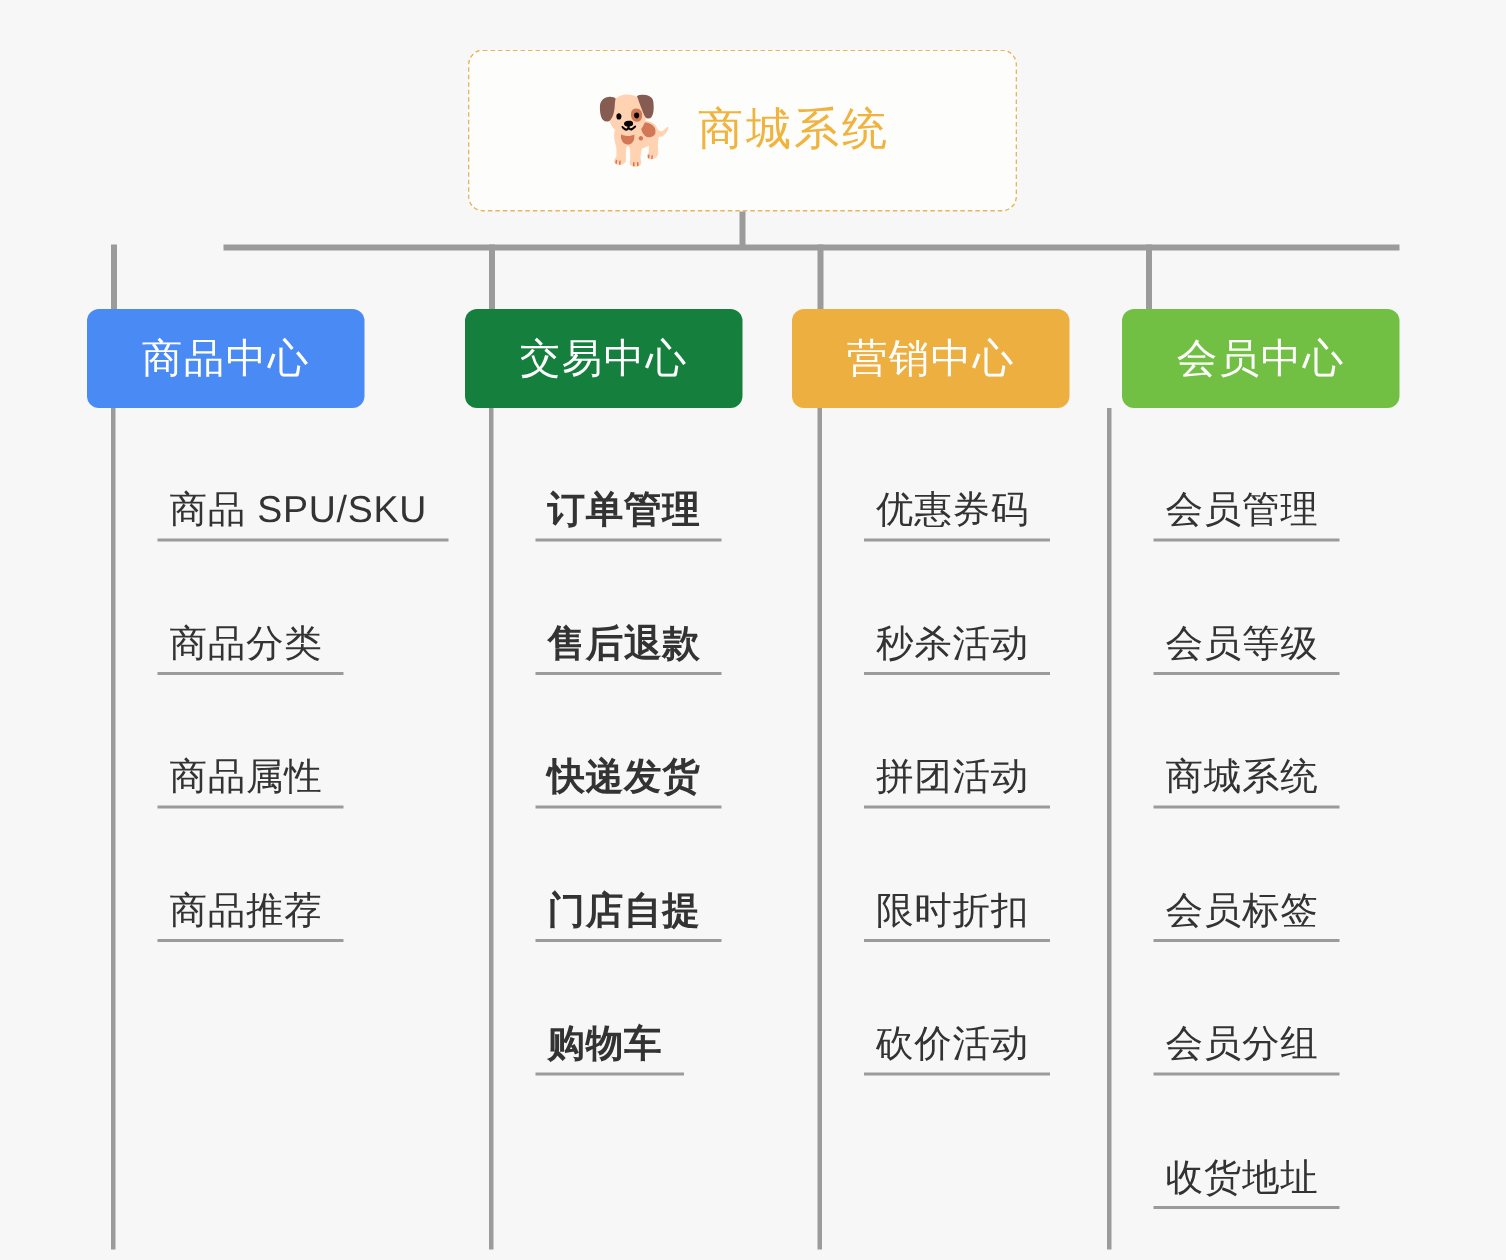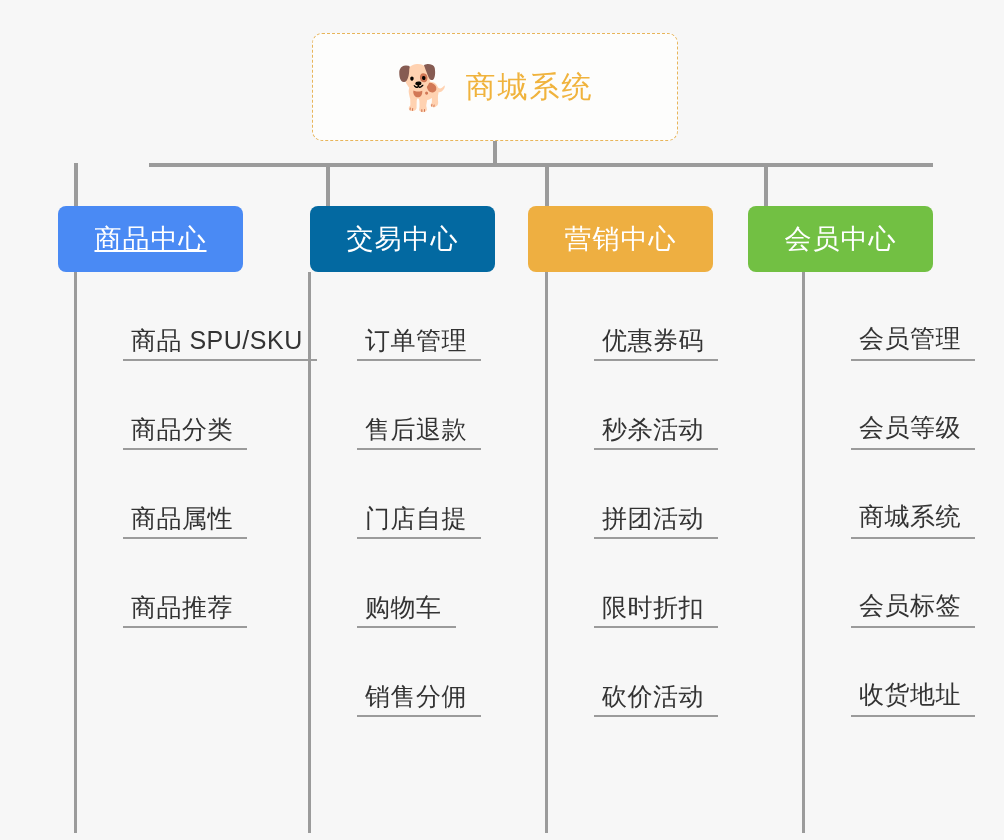--- a/index.html
+++ b/index.html
@@ -109,21 +109,21 @@
     margin: 0;
     padding: 0;
     list-style: none;
   }
   .leaf-item {
     position: relative;
     height: 89px;
     box-sizing: border-box;
     display: flex;
     align-items: flex-end;
-    padding-left: 49px;
+    padding-left: 31px;
   }
   .leaf-inner {
     display: inline-block;
     border-bottom: 2px solid #9b9b9b;
     padding: 0 14px 4px 8px;
     font-size: 25px;
     color: #333333;
     letter-spacing: 0.5px;
     white-space: nowrap;
     line-height: 1.18;
@@ -136,60 +136,60 @@
 
   <div class="root-node">
     <span class="root-emoji">🐕</span>
     <span class="root-title">商城系统</span>
   </div>
 
   <div class="conn conn-v-root"></div>
   <div class="conn conn-h-bus"></div>
 
   <div id="columns-host">
-      <div class="cat-box" style="left: 58px; background: rgb(74, 138, 244); text-decoration: underline;">
+      <div class="cat-box" style="left: 58px; background: rgb(74, 138, 244);">
         <span>商品中心</span>
       </div>
       <div class="column" style="left: 74px;">
         <div class="spine"></div>
         <ul class="leaf-list">
           <li class="leaf-item">
             <span class="leaf-inner">商品 SPU/SKU</span>
           </li>
           <li class="leaf-item">
             <span class="leaf-inner">商品分类</span>
           </li>
           <li class="leaf-item">
             <span class="leaf-inner">商品属性</span>
           </li>
           <li class="leaf-item">
             <span class="leaf-inner">商品推荐</span>
           </li>
         </ul>
       </div>
-      <div class="cat-box" style="left: 310px; background: #0369a1;">
+      <div class="cat-box" style="left: 310px; background: #15803d;">
         <span>交易中心</span>
       </div>
-      <div class="column" style="left: 308px;">
+      <div class="column" style="left: 326px; font-weight: bold;">
         <div class="spine"></div>
         <ul class="leaf-list">
           <li class="leaf-item">
             <span class="leaf-inner">订单管理</span>
           </li>
           <li class="leaf-item">
             <span class="leaf-inner">售后退款</span>
           </li>
           <li class="leaf-item">
+            <span class="leaf-inner">快递发货</span>
+          </li>
+          <li class="leaf-item">
             <span class="leaf-inner">门店自提</span>
           </li>
           <li class="leaf-item">
             <span class="leaf-inner">购物车</span>
-          </li>
-          <li class="leaf-item">
-            <span class="leaf-inner">销售分佣</span>
           </li>
         </ul>
       </div>
       <div class="cat-box" style="left: 528px; background: rgb(238, 175, 65); justify-content: center;">
         <span>营销中心</span>
       </div>
       <div class="column" style="left: 545px;">
         <div class="spine"></div>
         <ul class="leaf-list">
           <li class="leaf-item">
@@ -205,34 +205,37 @@
             <span class="leaf-inner">限时折扣</span>
           </li>
           <li class="leaf-item">
             <span class="leaf-inner">砍价活动</span>
           </li>
         </ul>
       </div>
       <div class="cat-box" style="left: 748px; background: rgb(114, 192, 67);">
         <span>会员中心</span>
       </div>
-      <div class="column" style="left: 802px; font-family: Liberation Mono, monospace;">
+      <div class="column" style="left: 738px;">
         <div class="spine"></div>
         <ul class="leaf-list">
           <li class="leaf-item">
             <span class="leaf-inner">会员管理</span>
           </li>
           <li class="leaf-item">
             <span class="leaf-inner">会员等级</span>
           </li>
           <li class="leaf-item">
             <span class="leaf-inner">商城系统</span>
           </li>
           <li class="leaf-item">
             <span class="leaf-inner">会员标签</span>
+          </li>
+          <li class="leaf-item">
+            <span class="leaf-inner">会员分组</span>
           </li>
           <li class="leaf-item">
             <span class="leaf-inner">收货地址</span>
           </li>
         </ul>
       </div>
     </div>
 
 <div class="conn conn-v-cat" style="left: 74px;"></div>
     <div class="conn conn-v-cat" style="left: 326px;"></div>

